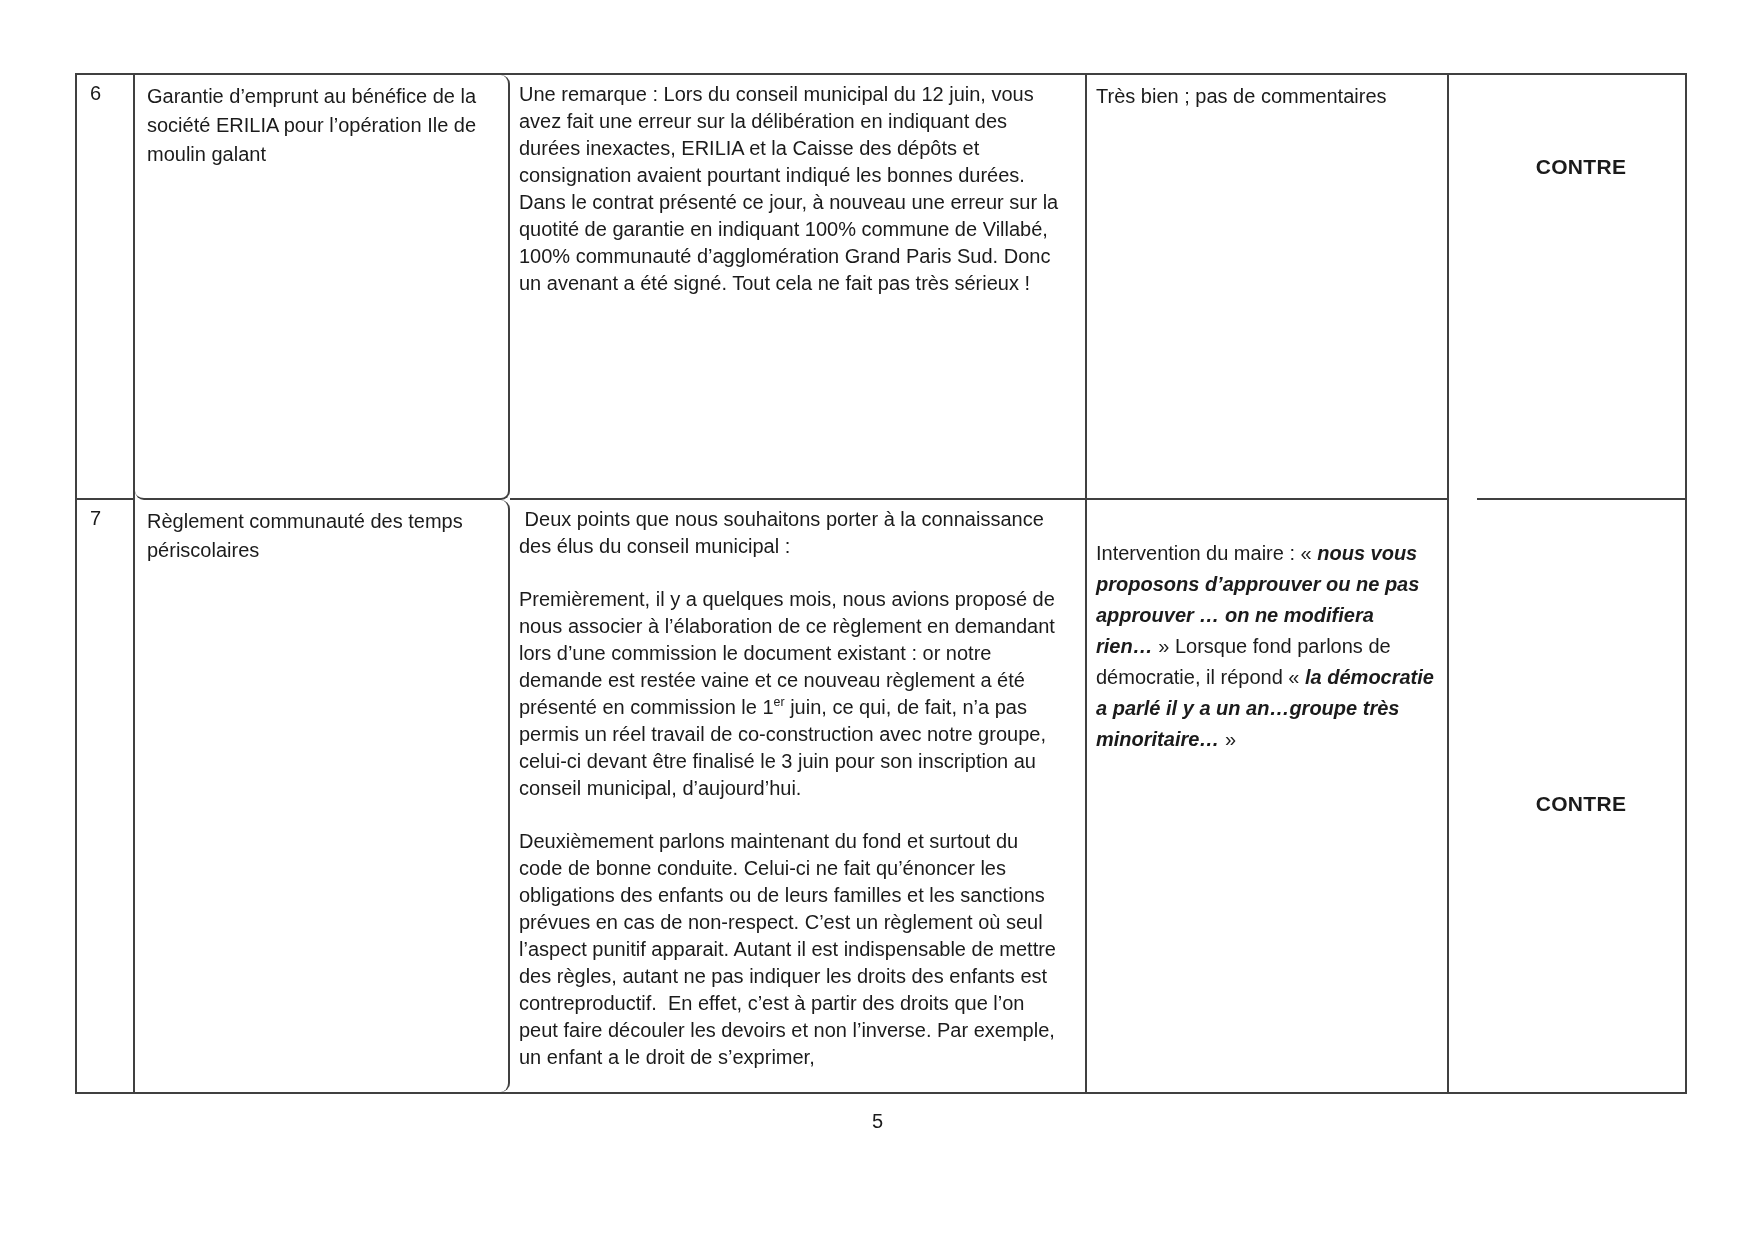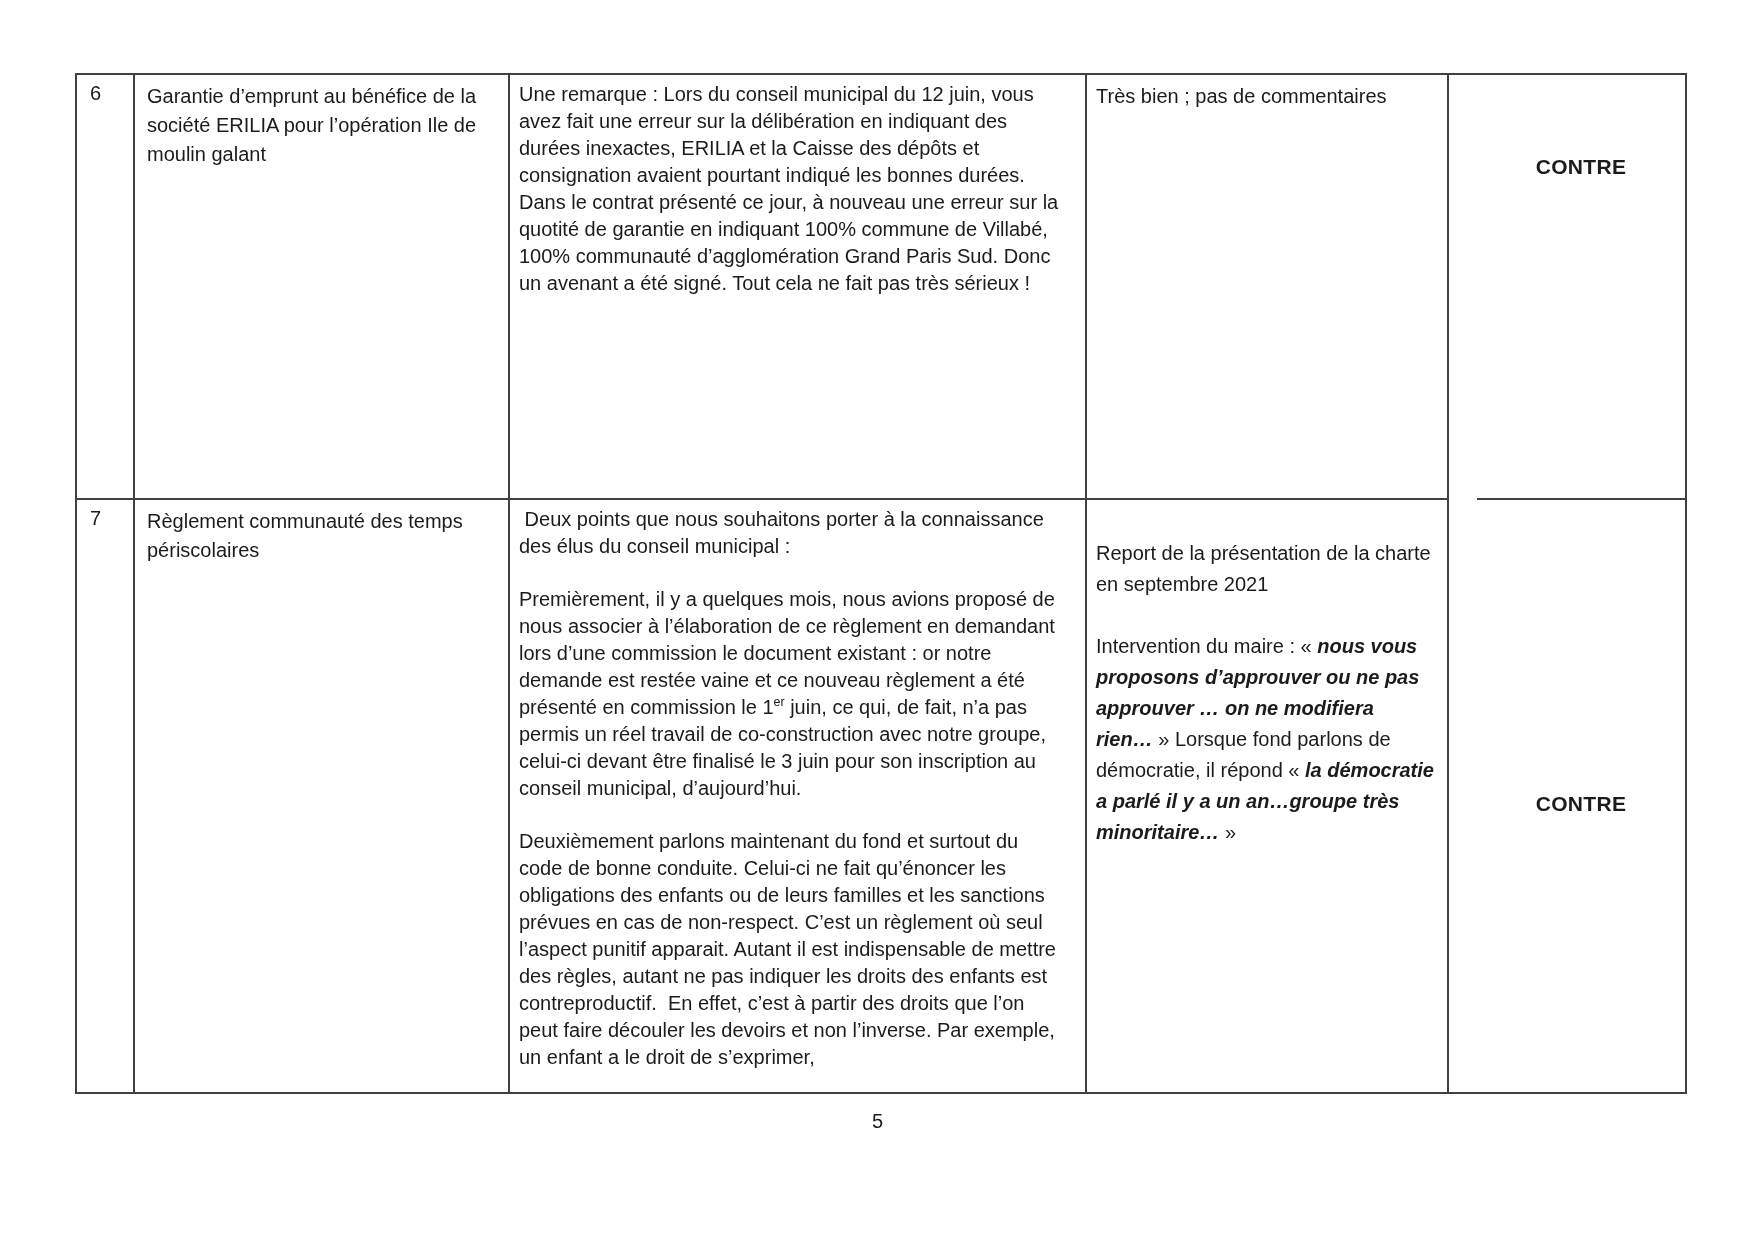--- a/index.html
+++ b/index.html
@@ -25,21 +25,21 @@
     border-right: 2px solid #404040;
     border-bottom: 2px solid #404040;
     padding: 6px 9px 4px 9px;
     overflow: hidden;
     box-sizing: border-box;
   }
   .cell:nth-child(5n) { border-right: none; }
   .cell:nth-child(n+6) { border-bottom: none; }
 
   .col-num { padding-left: 13px; padding-top: 7px; }
-  .col-title { padding-left: 12px; padding-top: 7px; line-height: 29px; }
+  .col-title { padding-left: 12px; padding-top: 7px; line-height: 29px; border-radius: 9px; }
 
   .col-comment .para {
     margin: 0 16px 26px 0;
     line-height: 27px;
     white-space: pre-wrap;
   }
   .col-response .para {
     margin: 0 4px 31px 0;
     line-height: 31px;
   }
@@ -91,21 +91,20 @@
     </div>
     <div class="cell col-title">
       <span>Règlement communauté des temps périscolaires</span>
     </div>
     <div class="cell col-comment">
         <p class="para"><span> Deux points que nous souhaitons porter à la connaissance des élus du conseil municipal :</span></p>
         <p class="para"><span>Premièrement, il y a quelques mois, nous avions proposé de nous associer à l’élaboration de ce règlement en demandant lors d’une commission le document existant : or notre demande est restée vaine et ce nouveau règlement a été présenté en commission le 1</span><sup>er</sup><span> juin, ce qui, de fait, n’a pas permis un réel travail de co-construction avec notre groupe, celui-ci devant être finalisé le 3 juin pour son inscription au conseil municipal, d’aujourd’hui.</span></p>
         <p class="para"><span>Deuxièmement parlons maintenant du fond et surtout du code de bonne conduite. Celui-ci ne fait qu’énoncer les obligations des enfants ou de leurs familles et les sanctions prévues en cas de non-respect. C’est un règlement où seul l’aspect punitif apparait. Autant il est indispensable de mettre des règles, autant ne pas indiquer les droits des enfants est contreproductif.  En effet, c’est à partir des droits que l’on peut faire découler les devoirs et non l’inverse. Par exemple, un enfant a le droit de s’exprimer,</span></p>
       </div>
     <div class="cell col-response response-r7">
-        <p class="para"><span>Report de la présentation de la charte en septembre 2021</span></p>
         <p class="para"><span>Intervention du maire : « </span><span style="font-weight: bold; font-style: italic;">nous vous proposons d’approuver ou ne pas approuver … on ne modifiera rien…</span><span> » Lorsque fond parlons de démocratie, il répond « </span><span style="font-weight: bold; font-style: italic;">la démocratie a parlé il y a un an…groupe très minoritaire…</span><span> »</span></p>
       </div>
     <div class="cell col-vote vote-r7">
       <span>CONTRE</span>
     </div>
 
   </div>
 
   <div class="page-number">5</div>
 </div>

